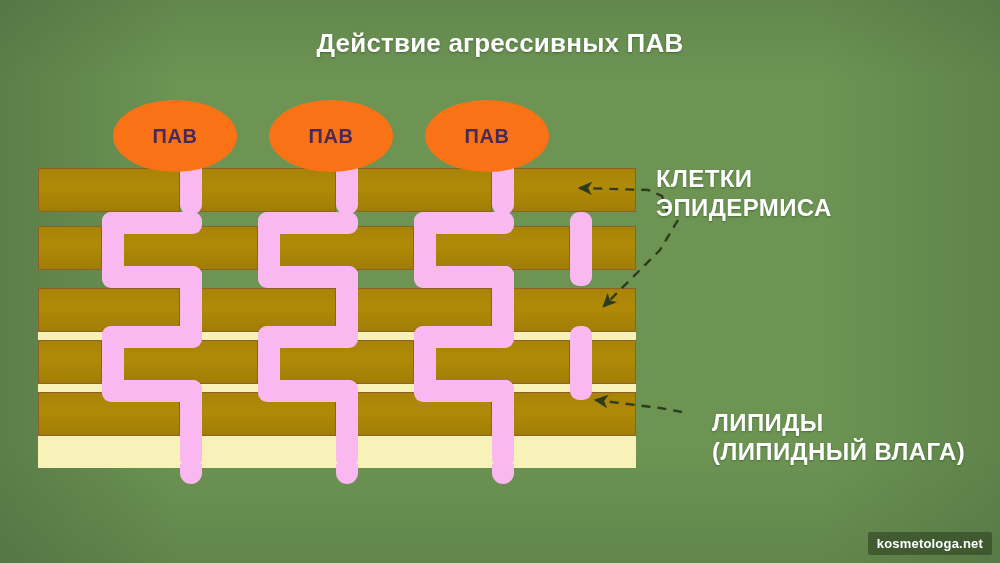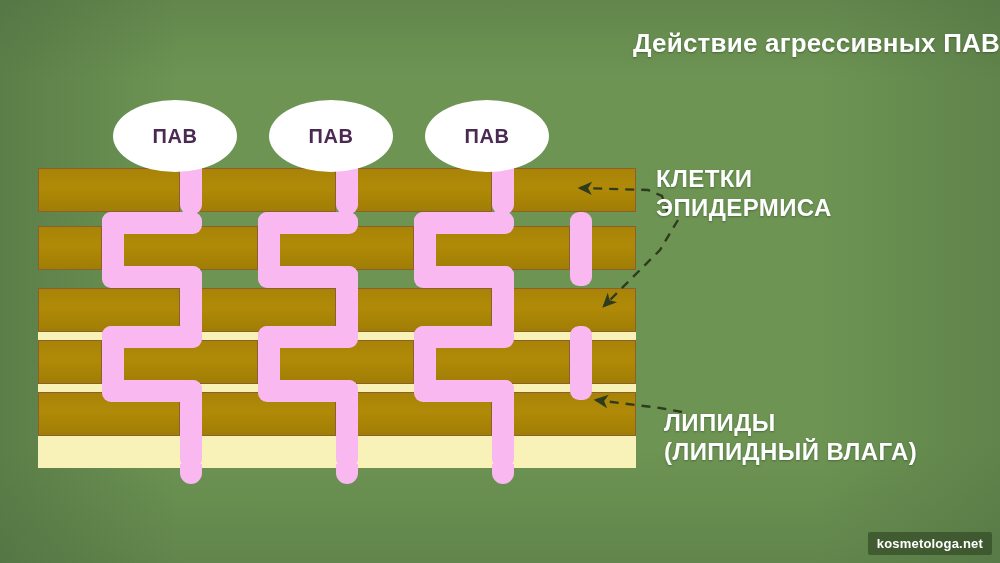--- a/index.html
+++ b/index.html
@@ -22,21 +22,21 @@
     background:
       linear-gradient(90deg, rgba(70,100,60,.45) 0%, rgba(70,100,60,0) 18%,
         rgba(70,100,60,0) 82%, rgba(70,100,60,.35) 100%),
       linear-gradient(180deg, rgba(70,100,60,.28) 0%, rgba(70,100,60,0) 14%,
         rgba(70,100,60,0) 80%, rgba(70,100,60,.30) 100%);
   }
 
   
   .title{
     position:absolute;left:0;right:0;top:28px;
-    text-align:right;color:#ffffff;
+    text-align:center;color:#ffffff;
     font-size:26px;font-weight:bold;letter-spacing:.2px;
     text-shadow:0 1px 2px rgba(40,70,35,.55);
   }
 
   
   #wall{position:absolute;left:38px;top:168px;width:598px;height:300px;}
 
   .lipid{position:absolute;background:#f8f2b8;}
   .brick{
     position:absolute;
@@ -44,21 +44,21 @@
     border:1px solid #8d5f2a;
     box-sizing:border-box;
   }
 
   
   .pav{position:absolute;background:#f9b8ef;}
   .pav.r{border-radius:9px;}
 
   
   .pav-head{
-    position:absolute;background:#ffffff;border-radius:50%;
+    position:absolute;background:#f97316;border-radius:50%;
     display:flex;align-items:center;justify-content:center;
     color:#4a2a52;font-size:20px;font-weight:bold;letter-spacing:.5px;
   }
 
   
   .moist{
     position:absolute;background:#4d9de0;border-radius:50%;
     display:flex;align-items:center;justify-content:center;
     color:#ffffff;font-size:19px;letter-spacing:1.5px;
   }
@@ -185,20 +185,20 @@
     <path d="M678,220 L660,250 L604,306" fill="none" stroke="#2f3b1e" stroke-width="2.4" stroke-dasharray="9 7" marker-end="url(#ah)"></path>
 
     <path d="M682,412 L660,408 L596,400" fill="none" stroke="#2f3b1e" stroke-width="2.4" stroke-dasharray="9 7" marker-end="url(#ah)"></path>
   </svg>
 
   <div class="lbl" style="left:656px;top:164px;">
     <div>КЛЕТКИ</div>
     <div>ЭПИДЕРМИСА</div>
   </div>
 
-  <div class="lbl" style="left:664px;top:408px;">
+  <div class="lbl" style="left:712px;top:408px;">
     <div>ЛИПИДЫ</div>
     <div>(ЛИПИДНЫЙ ВЛАГА)</div>
   </div>
 
   <div class="wm">kosmetologa.net</div>
 
 </div>
 
 </body></html>

